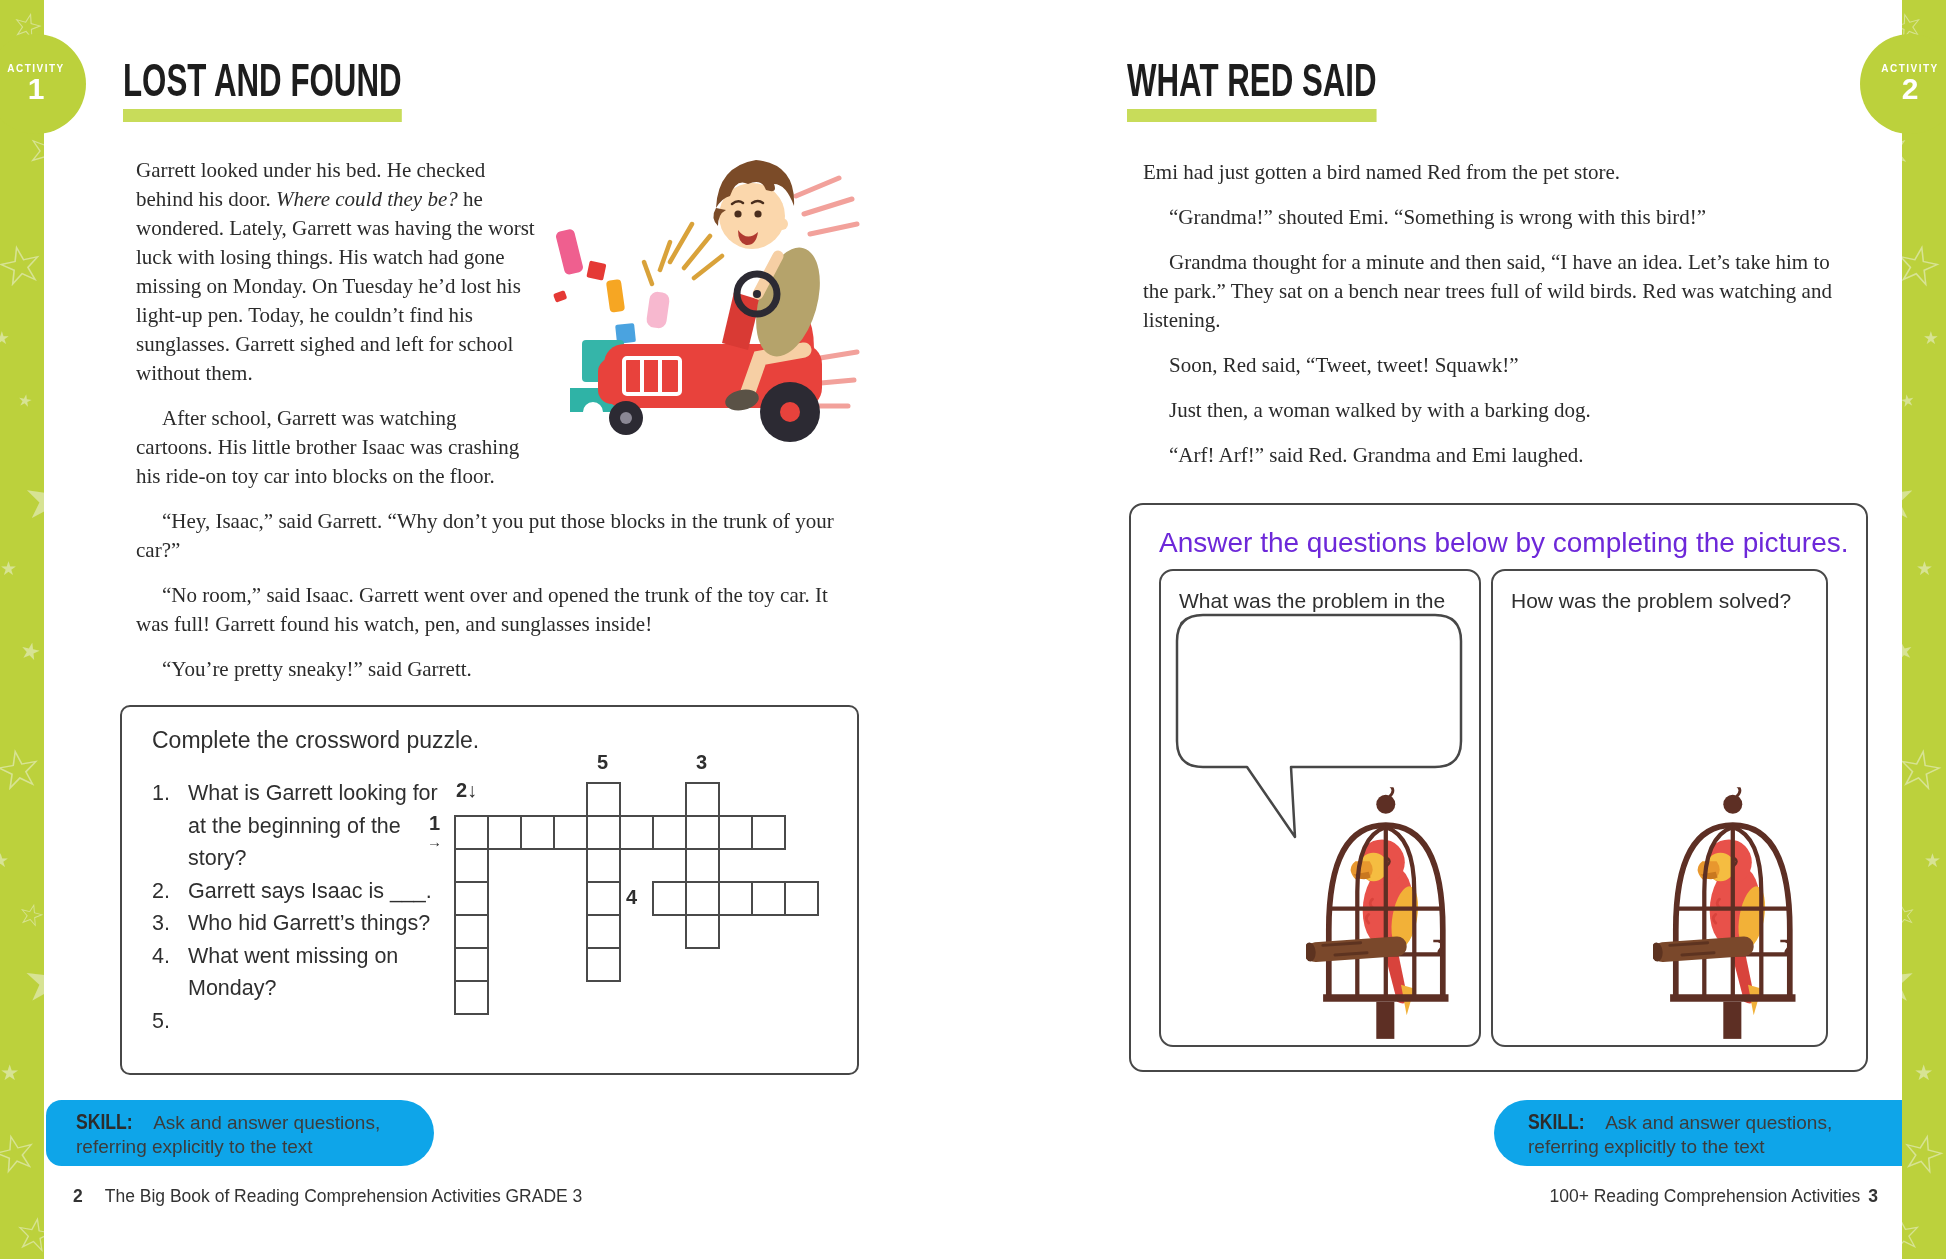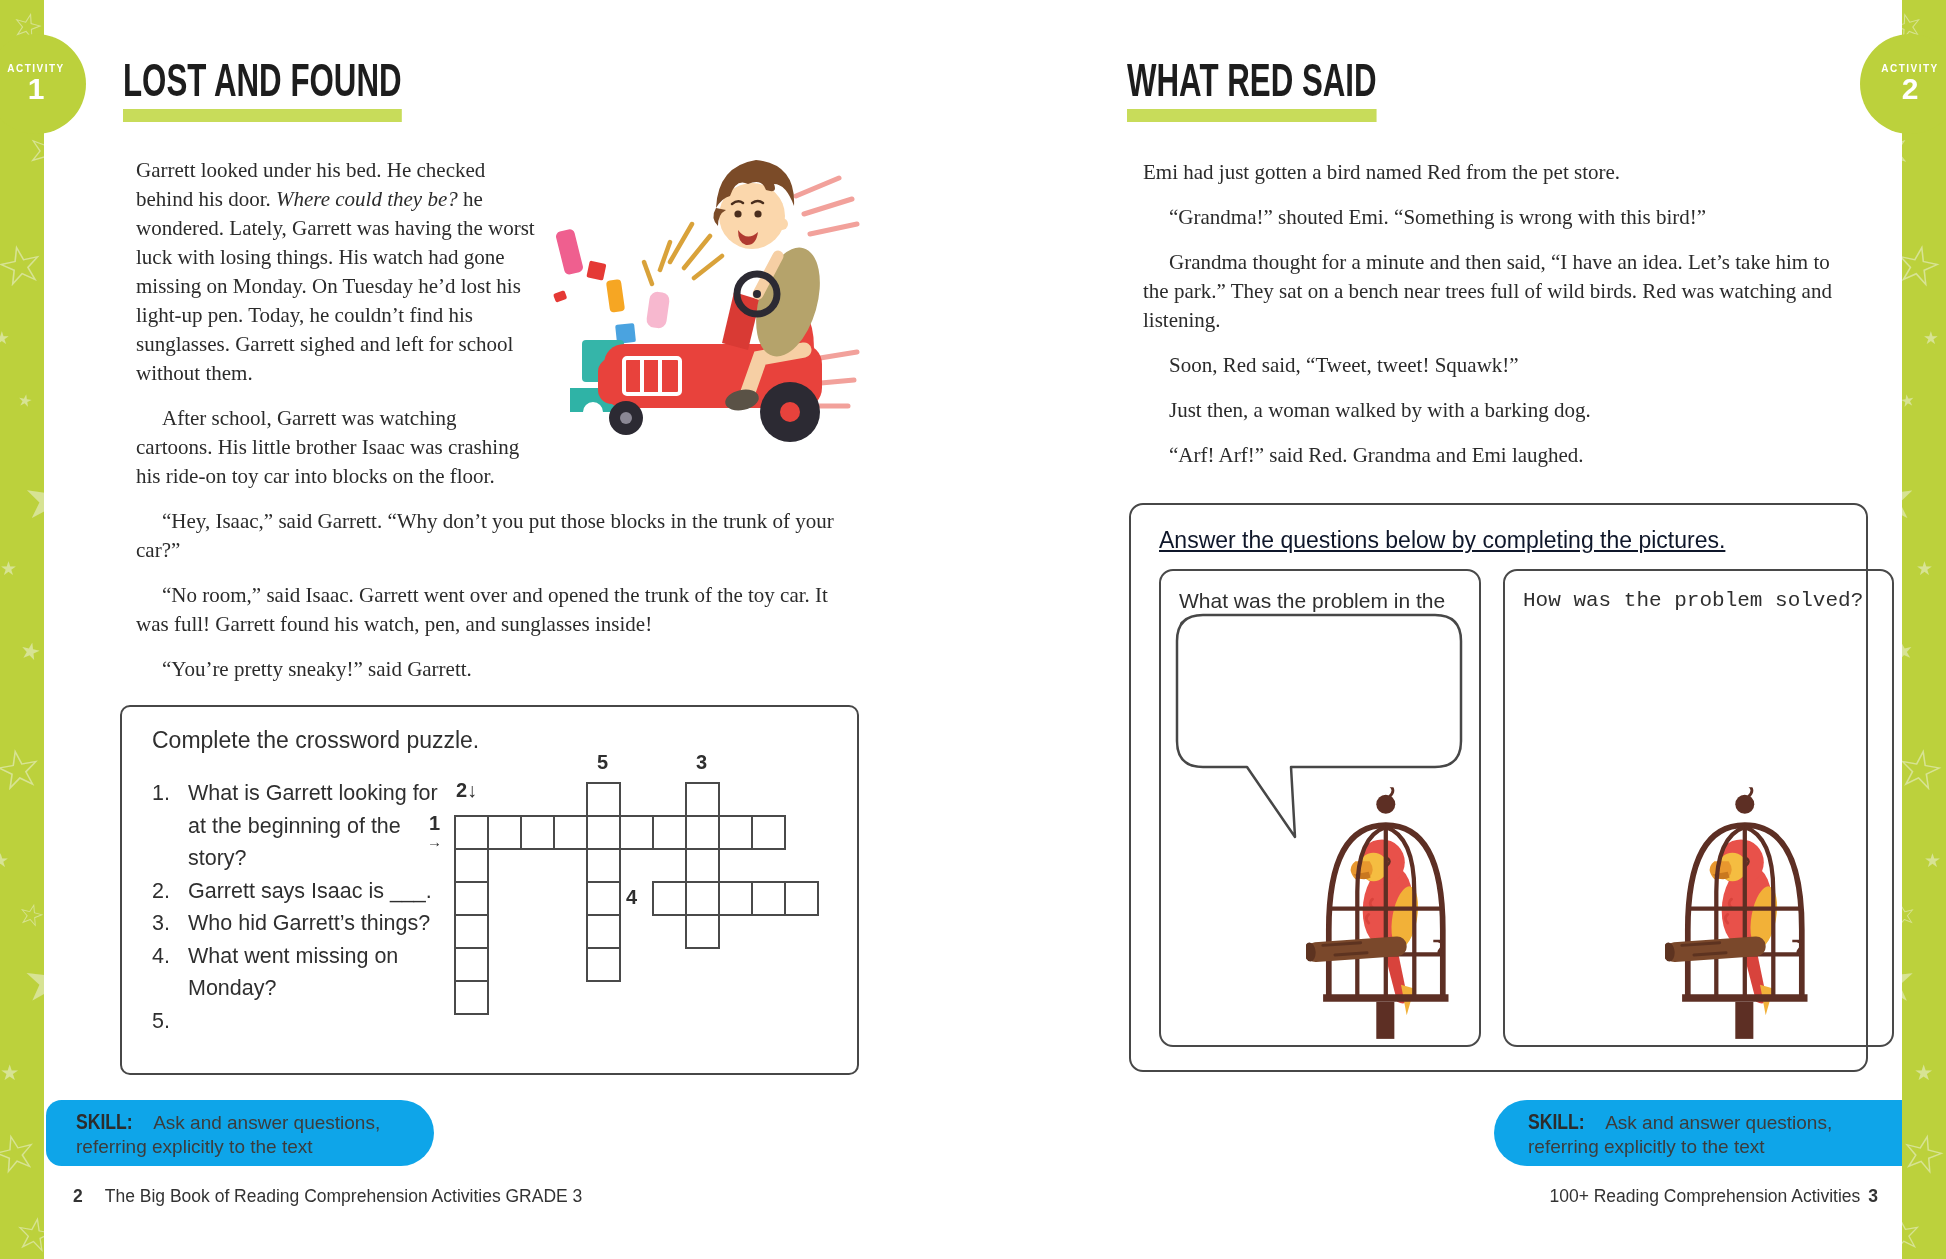--- a/index.html
+++ b/index.html
@@ -46,24 +46,24 @@
   .skill.s-right{left:1494px;width:410px;border-radius:34px 0 0 34px;padding-left:34px;}
   .skill-label{display:inline-block;font-weight:800;font-size:22px;transform:scaleX(0.8);
                transform-origin:0 70%;color:#2c2c2c;margin-right:2px;}
   .footer{position:absolute;top:1186px;font-size:17.5px;color:#333;display:flex;align-items:baseline;}
   .footer .pnum{font-weight:bold;}
   .footer.f-left{left:73px;gap:22px;}
   .footer.f-right{right:68px;gap:8px;}
   
   .ans-box{position:absolute;left:1129px;top:503px;width:735px;height:565px;border:2px solid #474747;
            border-radius:14px;background:#fff;}
-  .ans-instruction{position:absolute;left:28px;top:22px;font-size:23px;color:#0f172a;text-decoration:underline;}
+  .ans-instruction{position:absolute;left:28px;top:22px;font-size:28px;color:#6d28d9;}
   .qbox{position:absolute;top:64px;height:478px;border:2px solid #494949;border-radius:14px;box-sizing:border-box;}
   .qbox.q1{left:28px;width:322px;}
-  .qbox.q2{left:372px;width:391px;font-family:Liberation Mono, monospace;}
+  .qbox.q2{left:360px;width:337px;}
   .question{padding:18px 16px 0 18px;font-size:21px;color:#2f2f2f;}
   .bubble-svg{position:absolute;left:14px;top:42px;}
   .cage-svg{position:absolute;}
 </style>
 </head>
 <body>
 
 <div class="sheet">
 
   <svg width="0" height="0" style="position:absolute" aria-hidden="true">

